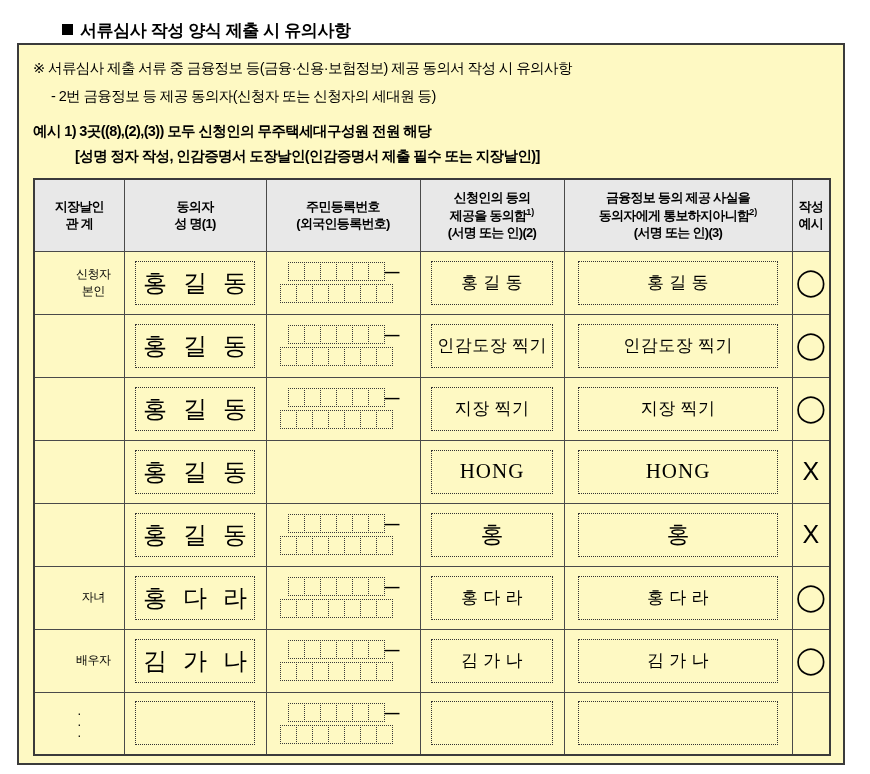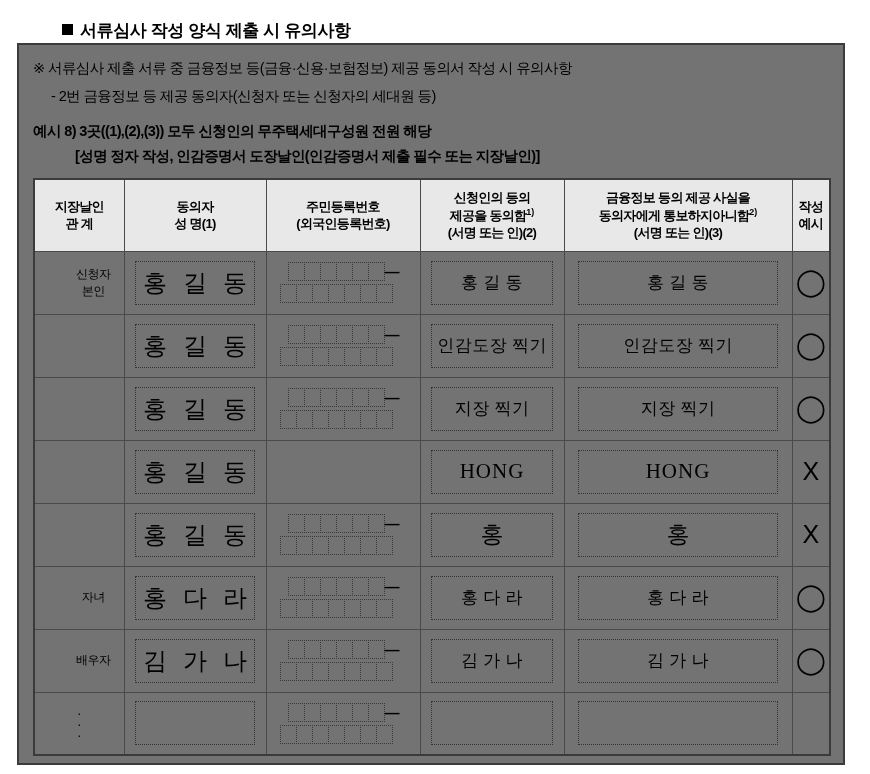--- a/index.html
+++ b/index.html
@@ -37,21 +37,21 @@
   }
 
   
   .outer-box {
     position: absolute;
     left: 17px;
     top: 43px;
     width: 828px;
     height: 722px;
     border: 2px solid #3b3b3b;
-    background: #737373;
+    background: #fef9c3;
     padding: 13px 14px 0 14px;
   }
 
   .note-line {
     font-size: 14.5px;
     letter-spacing: -0.6px;
     line-height: 1.45;
     white-space: nowrap;
   }
   .note-line.second {
@@ -219,21 +219,21 @@
 
 <div class="page-title">
   <span class="bullet"></span><span>서류심사 작성 양식 제출 시 유의사항</span>
 </div>
 
 <div class="outer-box">
 
   <div class="note-line">※ 서류심사 제출 서류 중 금융정보 등(금융·신용·보험정보) 제공 동의서 작성 시 유의사항</div>
   <div class="note-line second">- 2번 금융정보 등 제공 동의자(신청자 또는 신청자의 세대원 등)</div>
 
-  <div class="example-line">예시 8) 3곳((1),(2),(3)) 모두 신청인의 무주택세대구성원 전원 해당</div>
+  <div class="example-line">예시 1) 3곳((8),(2),(3)) 모두 신청인의 무주택세대구성원 전원 해당</div>
   <div class="example-line indent">[성명 정자 작성, 인감증명서 도장날인(인감증명서 제출 필수 또는 지장날인)]</div>
 
   <table class="form-table">
     <colgroup>
       <col class="c-rel">
         <col class="c-name">
         <col class="c-ssn">
       <col class="c-sig1">
         <col class="c-sig2">
         <col class="c-ex">

